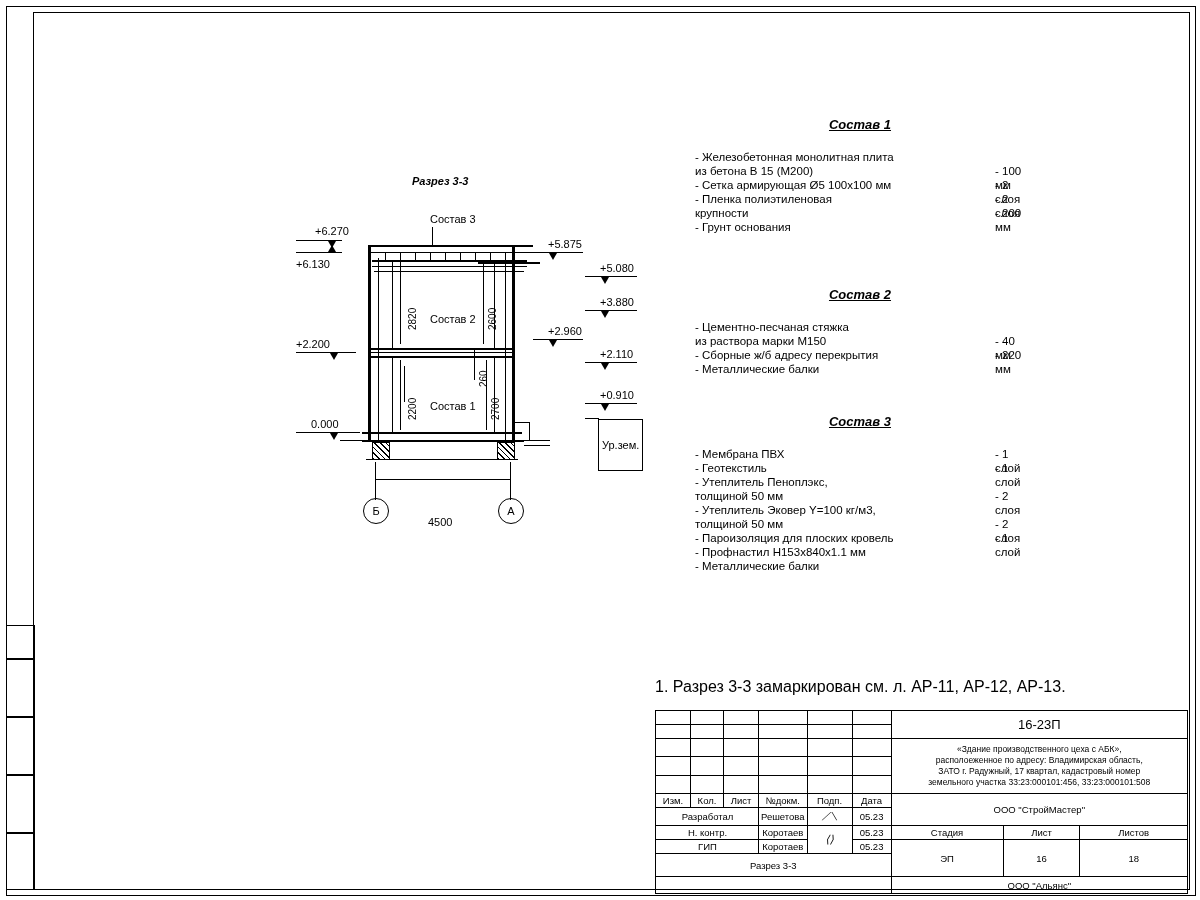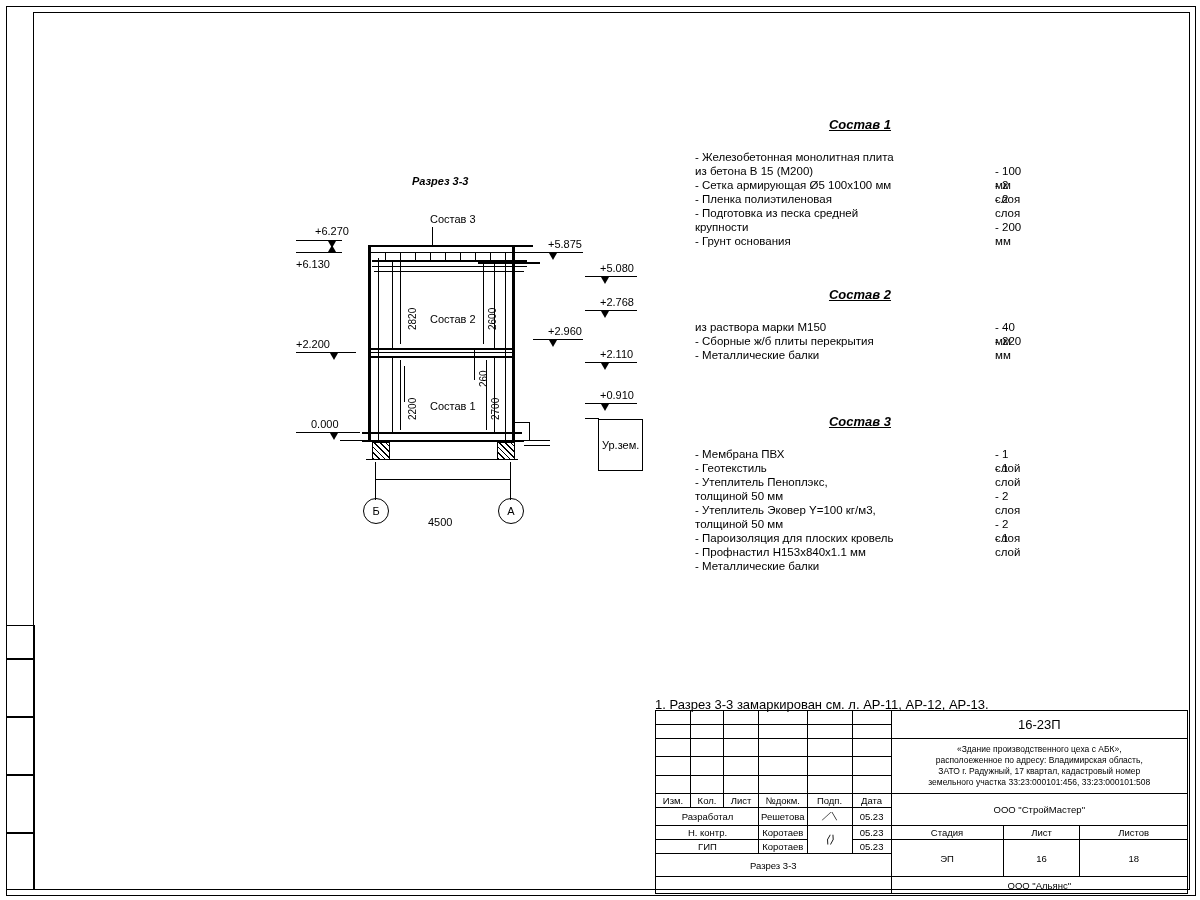--- a/index.html
+++ b/index.html
@@ -25,21 +25,21 @@
   
   .spec{position:absolute;font-size:11.5px;line-height:14px;}
   .spec-title{font-style:italic;font-weight:bold;font-size:13px;text-align:center;
               text-decoration:underline;}
   .spec-row{position:relative;height:14px;}
   .spec-row .q{position:absolute;left:300px;}
   
   .stamp{position:absolute;left:655px;top:710px;width:533px;height:168px;}
   .stamp table{border-collapse:collapse;font-size:9.5px;width:533px;}
   .stamp td{border:1px solid #000;padding:0 2px;height:13px;text-align:center;vertical-align:middle;}
-  .note{position:absolute;left:655px;top:697px;font-size:13px;}
+  .note{position:absolute;left:655px;top:678px;font-size:16px;}
   .sig{font-family:"Liberation Serif", serif;font-style:italic;font-size:11px;}
   .big{font-size:13px;}
   .t-left{text-align:left;}
 </style>
 </head>
 <body>
 
 <div class="sheet">
 
   <div class="border-outer"></div>
@@ -136,21 +136,21 @@
   <div class="arrowdown" style="left:330px;top:433px;"></div>
 
   <div class="lvl" style="left:548px;top:238px;">+5.875</div>
   <div class="ln hl" style="left:533px;top:252px;width:50px;"></div>
   <div class="arrowdown" style="left:549px;top:253px;"></div>
 
   <div class="lvl" style="left:600px;top:262px;">+5.080</div>
   <div class="ln hl" style="left:585px;top:276px;width:52px;"></div>
   <div class="arrowdown" style="left:601px;top:277px;"></div>
 
-  <div class="lvl" style="left:600px;top:296px;">+2.768</div>
+  <div class="lvl" style="left:600px;top:296px;">+3.880</div>
   <div class="ln hl" style="left:585px;top:310px;width:52px;"></div>
   <div class="arrowdown" style="left:601px;top:311px;"></div>
 
   <div class="lvl" style="left:548px;top:325px;">+2.960</div>
   <div class="ln hl" style="left:533px;top:339px;width:50px;"></div>
   <div class="arrowdown" style="left:549px;top:340px;"></div>
 
   <div class="lvl" style="left:600px;top:348px;">+2.110</div>
   <div class="ln hl" style="left:585px;top:362px;width:52px;"></div>
   <div class="arrowdown" style="left:601px;top:363px;"></div>
@@ -169,29 +169,29 @@
 
   <div class="circ" style="left:363px;top:498px;">Б</div>
   <div class="circ" style="left:498px;top:498px;">А</div>
 
   <div class="spec" style="left:695px;top:118px;width:330px;">
     <div class="spec-title" style="margin-bottom:18px;">Состав 1</div>
     <div class="spec-row"><span>- Железобетонная  монолитная плита</span><span class="q"></span></div>
     <div class="spec-row"><span>  из бетона В 15 (М200)</span><span class="q">- 100 мм</span></div>
     <div class="spec-row"><span>- Сетка армирующая Ø5 100х100 мм</span><span class="q">- 2 слоя</span></div>
     <div class="spec-row"><span>- Пленка полиэтиленовая</span><span class="q">- 2 слоя</span></div>
-    <div class="spec-row"><span>- Подготовка из песка средней</span><span class="q"></span></div>
     <div class="spec-row"><span>  крупности</span><span class="q">- 200 мм</span></div>
     <div class="spec-row"><span>- Грунт основания</span><span class="q"></span></div>
   </div>
 
   <div class="spec" style="left:695px;top:288px;width:330px;">
     <div class="spec-title" style="margin-bottom:18px;">Состав 2</div>
+    <div class="spec-row"><span>- Цементно-песчаная стяжка</span><span class="q"></span></div>
     <div class="spec-row"><span>  из раствора марки М150</span><span class="q">- 40 мм</span></div>
-    <div class="spec-row"><span>- Сборные ж/б плиты перекрытия</span><span class="q">- 220 мм</span></div>
+    <div class="spec-row"><span>- Сборные ж/б адресу перекрытия</span><span class="q">- 220 мм</span></div>
     <div class="spec-row"><span>- Металлические балки</span><span class="q"></span></div>
   </div>
 
   <div class="spec" style="left:695px;top:415px;width:330px;">
     <div class="spec-title" style="margin-bottom:18px;">Состав 3</div>
     <div class="spec-row"><span>- Мембрана ПВХ</span><span class="q">- 1 слой</span></div>
     <div class="spec-row"><span>- Геотекстиль</span><span class="q">- 1 слой</span></div>
     <div class="spec-row"><span>- Утеплитель Пеноплэкс,</span><span class="q"></span></div>
     <div class="spec-row"><span>  толщиной 50 мм</span><span class="q">- 2 слоя</span></div>
     <div class="spec-row"><span>- Утеплитель Эковер Y=100 кг/м3,</span><span class="q"></span></div>

